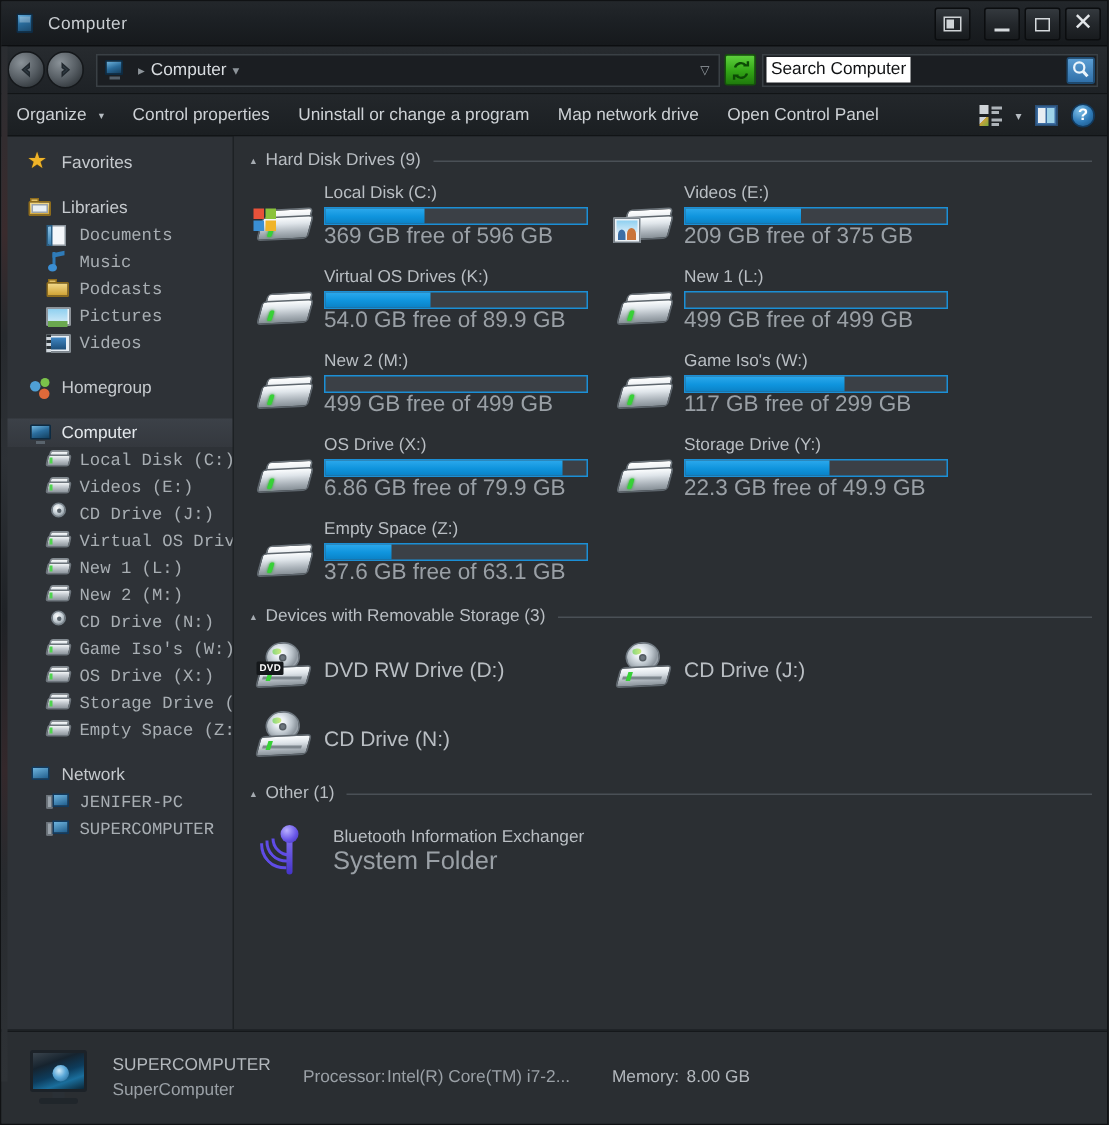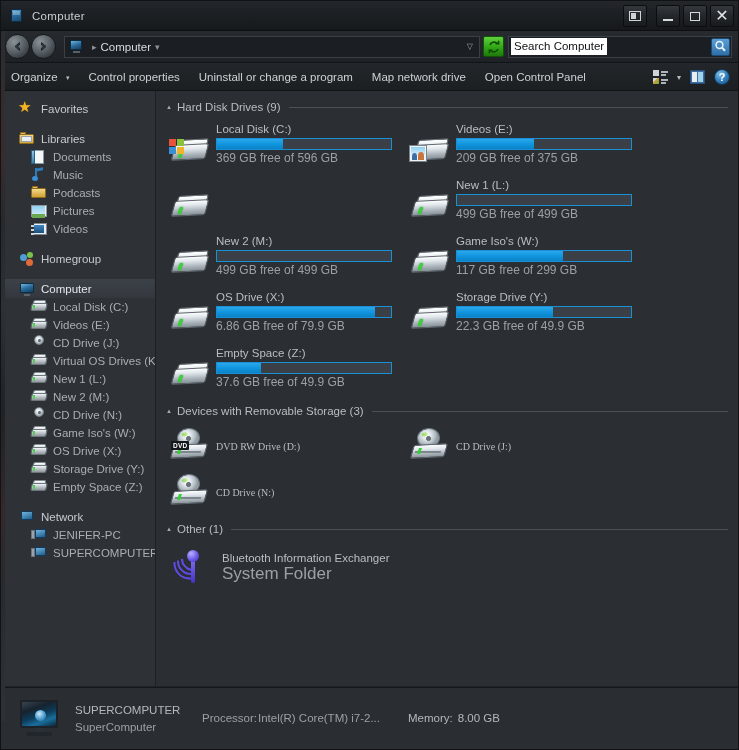--- a/index.html
+++ b/index.html
@@ -144,21 +144,21 @@
     border-right:1px solid #1d2124; padding-top:8px; overflow:hidden;
   }
   #content{
     flex:1; background:#2b2f33; position:relative; overflow:hidden; padding:8px 10px 0 8px;
   }
 
   
   .nav-sec{ display:flex; align-items:center; height:19px; padding-left:18px; cursor:pointer;}
   .nav-sec .nlabel{ font-size:11.5px; color:#c6cace; margin-left:6px;}
   .nav-item{ display:flex; align-items:center; height:18px; padding-left:30px; cursor:pointer;}
-  .nav-item .nlabel{ font-size:11.5px; color:#a8aeb3; margin-left:6px; white-space:nowrap;}
+  .nav-item .nlabel{ font-size:11.5px; color:#a8aeb3; margin-left:6px; white-space:nowrap;font-family:Liberation Mono, monospace;}
   .nav-item.selected, .nav-sec.selected{
     background: linear-gradient(180deg,#3c4148 0%, #34383e 100%);
   }
   .nav-sec.selected .nlabel{ color:#e4e8ec;}
   .nav-gap{ height:11px;}
 
   
   .ic{ width:16px;height:16px; position:relative; flex:0 0 16px;}
   .ic-star:before{
     content:"★"; position:absolute; left:-1px; top:-3px; font-size:15px;
@@ -217,21 +217,21 @@
   }
   .tile-ico{ width:52px; flex:0 0 52px; display:flex; align-items:center; justify-content:center; padding-top:14px;}
   .tile-info{ flex:1; padding-top:1px; }
   .tile-name{ font-size:11.5px; color:#b9bec3; line-height:14px; margin-bottom:2px; white-space:nowrap;}
   .bar{
     width:176px; height:12px; background:#3b4046; border:1px solid #1b8fd6;
     position:relative; margin-bottom:1px;
   }
   .bar .fill{ position:absolute; left:0; top:0; bottom:0;
     background: linear-gradient(180deg,#2ba8ec 0%, #0f94dd 55%, #0b82c6 100%); }
-  .tile-sub{ font-size:12px; color:#9aa0a6; line-height:14px; white-space:nowrap;}
+  .tile-sub{ font-size:15px; color:#9aa0a6; line-height:14px; white-space:nowrap;}
 
   
   .dico{ width:42px;height:32px; position:relative;}
   .dico .base{
     position:absolute; left:4px; top:9px; width:34px; height:16px;
     background:linear-gradient(180deg,#fbfdfe 0%,#dfe5ea 30%,#aab2b9 70%,#868f96 100%);
     border:1px solid #5e666d; border-radius:3px;
     transform: skewX(-18deg) rotate(-3deg);
   }
   .dico .base2{
@@ -287,21 +287,21 @@
   .bico .knob{ position:absolute; left:16px; top:4px; width:12px;height:12px;border-radius:50%;
     background:radial-gradient(circle at 35% 30%,#b9afff 0%,#6a58e8 55%,#3b2ab0 100%);}
   .bico .arc{ position:absolute; border:2.5px solid #5f4ce6; border-radius:50%;
     border-right-color:transparent; border-top-color:transparent; border-bottom-color:transparent;}
   .bico .a1{ left:10px; top:1px; width:24px;height:24px; transform:rotate(-45deg);}
   .bico .a2{ left:5px; top:-2px; width:34px;height:30px; transform:rotate(-45deg);}
   .bico .a3{ left:1px; top:-4px; width:42px;height:36px; transform:rotate(-45deg);}
 
   .tile-wide{ width:240px; height:46px; display:flex; align-items:center; cursor:pointer; }
   .tile-wide .tw-ico{ width:52px;flex:0 0 52px; display:flex;align-items:center;justify-content:center;}
-  .tile-wide .tw-label{ font-size:10px; color:#b9bec3;font-family:Liberation Serif, serif; }
+  .tile-wide .tw-label{ font-size:14px; color:#b9bec3; }
   .tile-other{ width:300px; height:50px; display:flex; align-items:center; cursor:pointer;}
   .tile-other .to-ico{ width:58px;flex:0 0 58px;display:flex;align-items:center;justify-content:center;}
   .tile-other .to-txt .l1{ font-size:11.5px;color:#b9bec3; line-height:15px;}
   .tile-other .to-txt .l2{ font-size:17px;color:#9aa0a6; line-height:15px;}
 
   
   #statusbar{
     flex:0 0 62px; height:62px; background:#2a2e32; border-top:1px solid #15181b;
     display:flex; align-items:center; padding-left:14px;
   }
@@ -668,20 +668,27 @@
         </div>
 
         <div class="tile">
           <div class="tile-ico">
             <div class="dico">
                 <div class="base2"></div>
                 <div class="base"></div>
                 <div class="led"></div>
               </div>
           </div>
+          <div class="tile-info">
+            <div class="tile-name">Virtual OS Drives (K:)</div>
+            <div class="bar">
+                <div class="fill" style="width:40%"></div>
+              </div>
+            <div class="tile-sub">54.0 GB free of 89.9 GB</div>
+          </div>
         </div>
 
         <div class="tile">
           <div class="tile-ico">
             <div class="dico">
                 <div class="base2"></div>
                 <div class="base"></div>
                 <div class="led"></div>
               </div>
           </div>
@@ -768,21 +775,21 @@
                 <div class="base2"></div>
                 <div class="base"></div>
                 <div class="led"></div>
               </div>
           </div>
           <div class="tile-info">
             <div class="tile-name">Empty Space (Z:)</div>
             <div class="bar">
                 <div class="fill" style="width:25%"></div>
               </div>
-            <div class="tile-sub">37.6 GB free of 49.9 GB</div>
+            <div class="tile-sub">37.6 GB free of 63.1 GB</div>
           </div>
         </div>
       </div>
 
       <div class="sec-head" style="margin-top:4px;">
         <span class="sec-caret">▴</span>
         <span class="sec-title">Devices with Removable Storage (3)</span>
         <span class="sec-rule"></span>
       </div>
 

